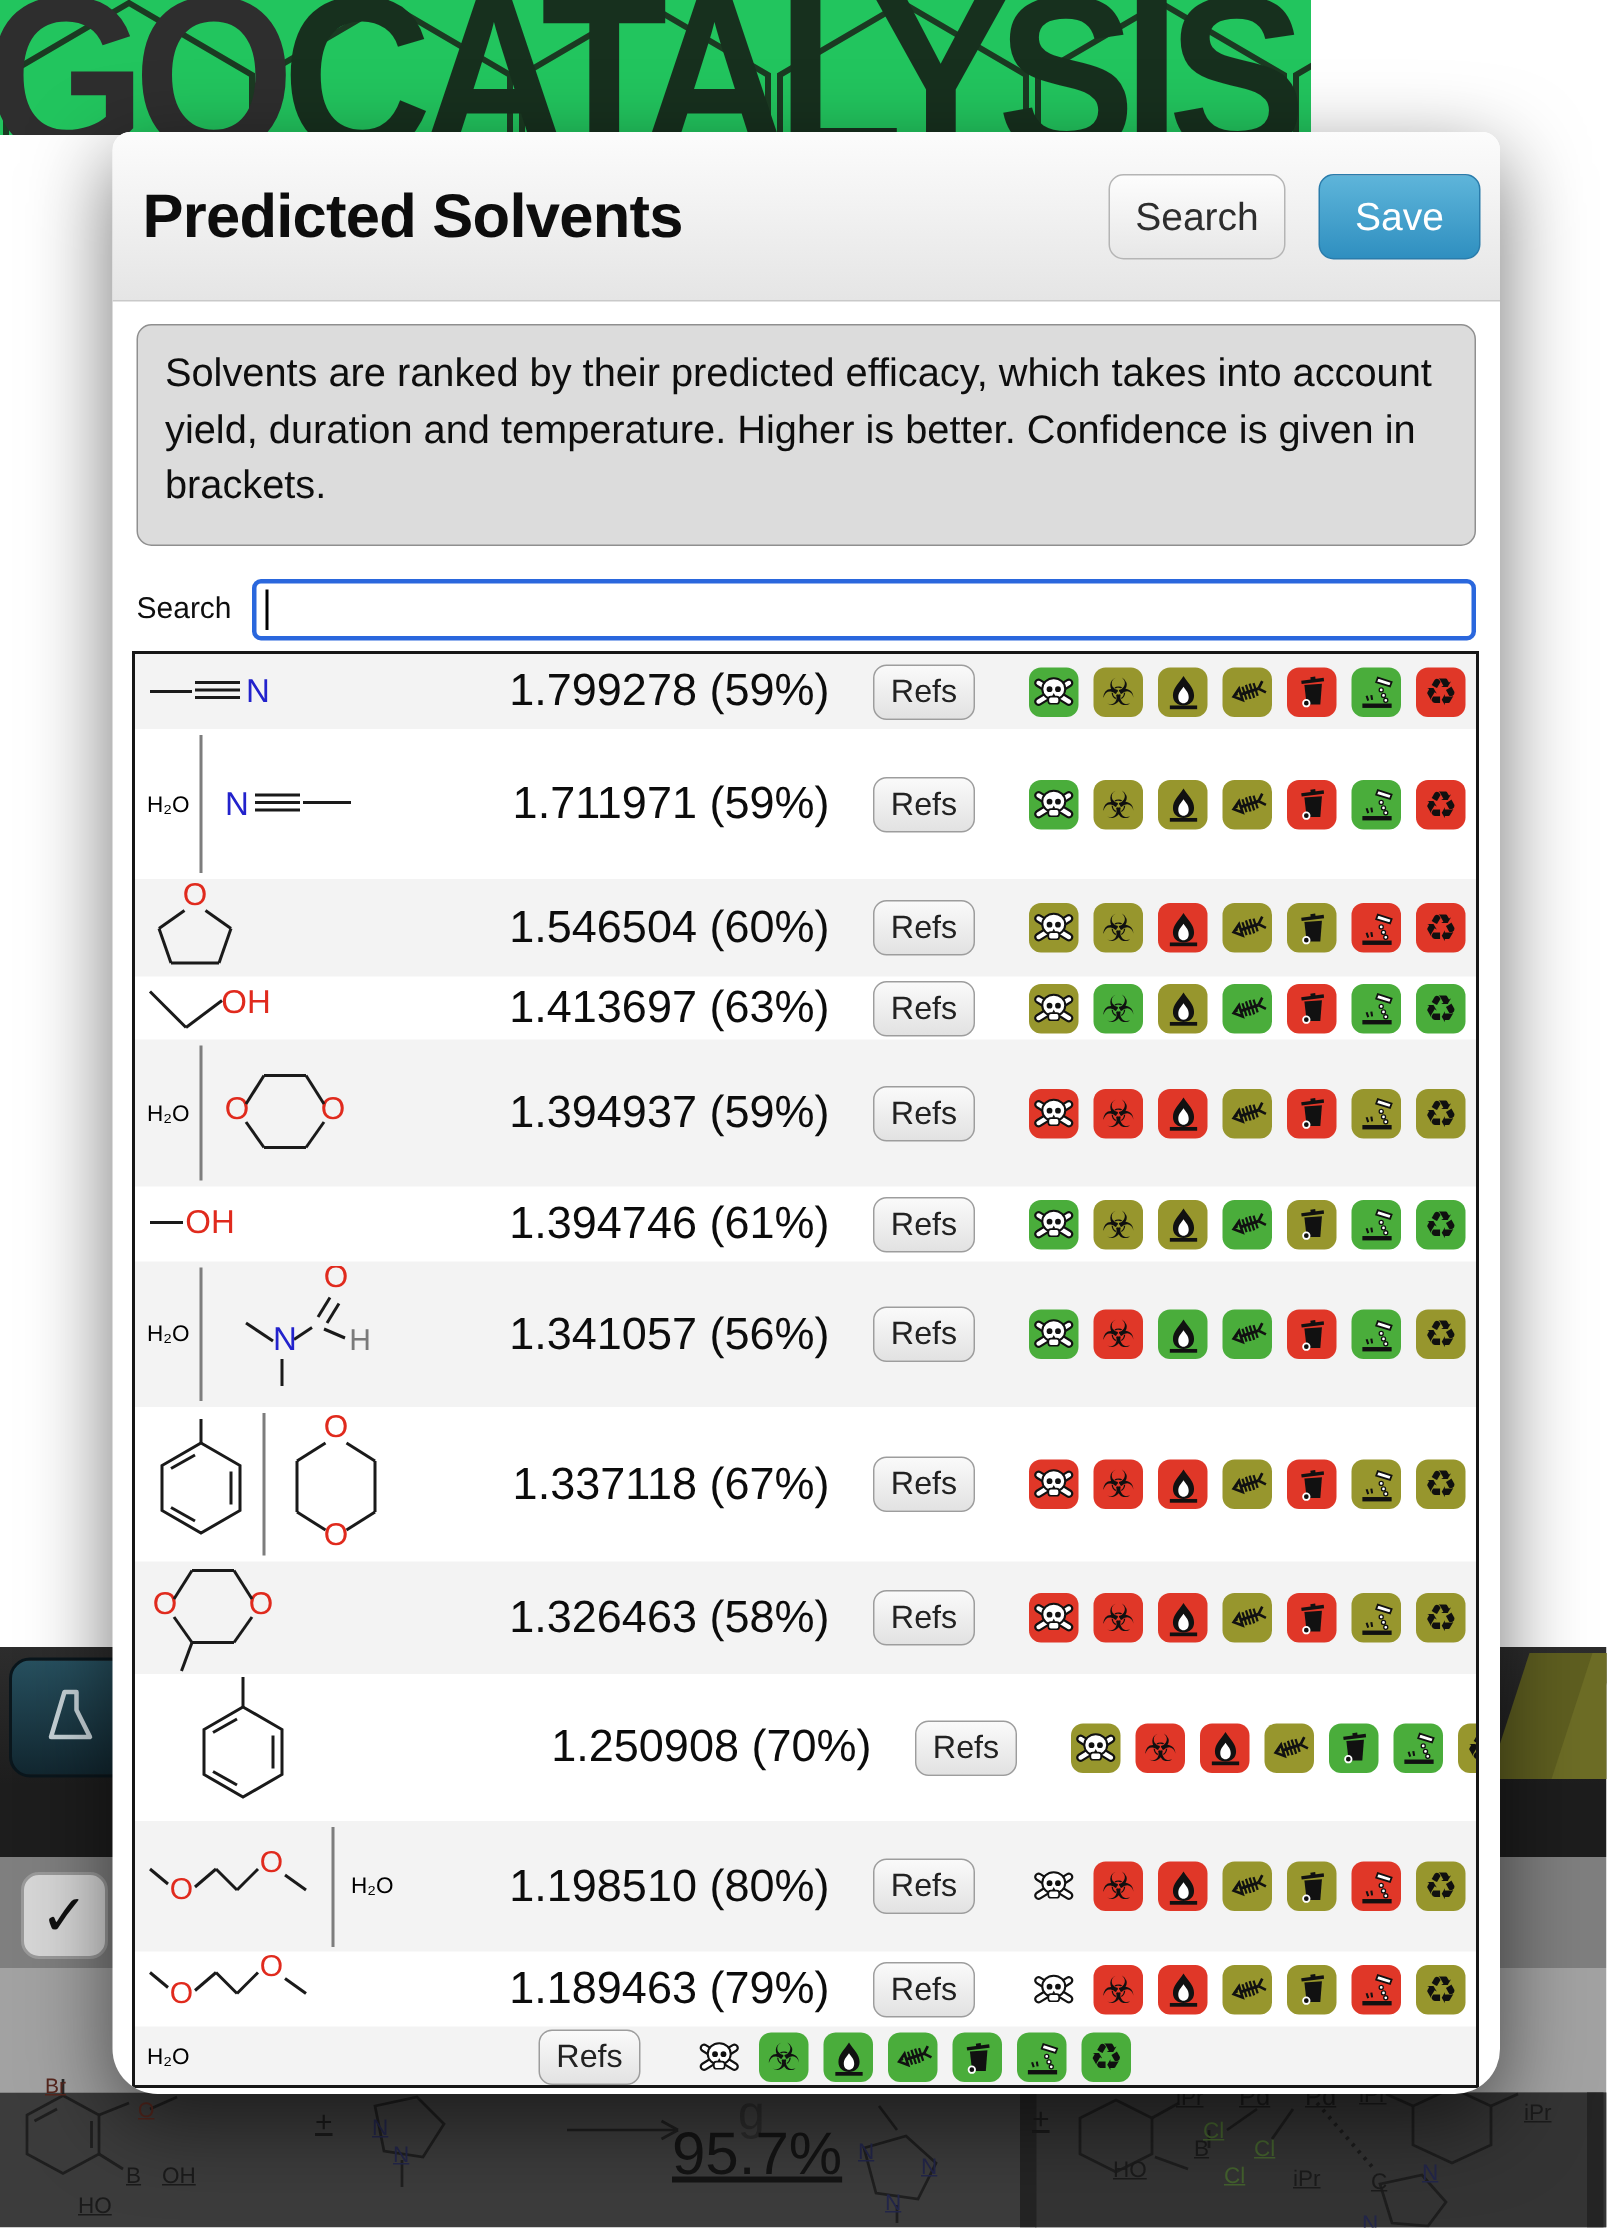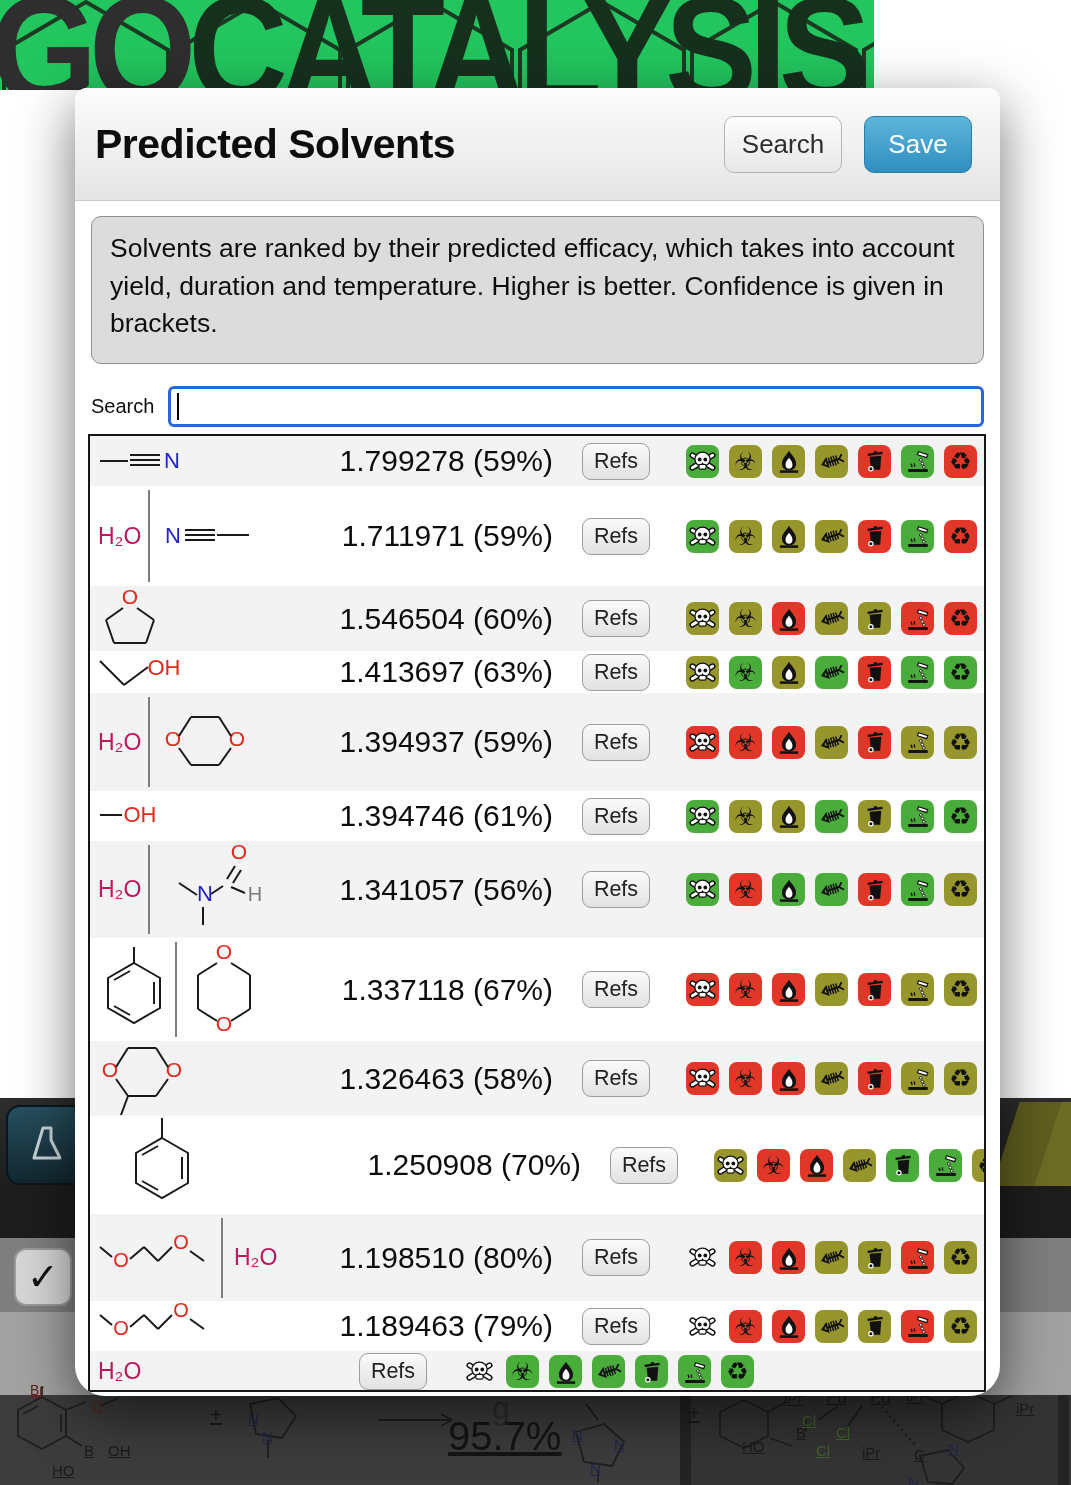--- a/index.html
+++ b/index.html
@@ -38,21 +38,21 @@
   .bg-chem{position:absolute;left:0;top:0;}
   .bglbl{position:absolute;color:#1b1b1b;font-size:15px;z-index:2;text-decoration:underline;}
   .bglbl.red{color:#55261d;} .bglbl.blue{color:#23264a;} .bglbl.green{color:#44622e;}
   .bglbl.big{font-size:40px;color:#141414;}
   .bglbl.part{font-size:32px;color:#2c2c2c;}
 
   
   .modal{position:absolute;left:75px;top:88px;width:925px;height:1308px;background:#ffffff;
          border-radius:12px 12px 30px 30px;box-shadow:0 18px 55px rgba(0,0,0,.55);z-index:10;overflow:hidden;}
   .modal-header{height:112px;background:linear-gradient(#fcfcfc,#e5e5e5);border-bottom:1px solid #c9c9c9;
-                display:flex;align-items:center;padding:0 28px 0 20px;}
+                display:flex;align-items:center;padding:0 13px 0 20px;}
   .modal-title{font-size:41px;font-weight:bold;color:#0d0d0d;margin:0;flex:1;letter-spacing:-.5px;}
   .btn{font-family:"Liberation Sans",sans-serif;border-radius:10px;font-size:26px;cursor:pointer;}
   .btn-close{width:118px;height:57px;background:linear-gradient(#fdfdfd,#e7e7e7);
              border:1px solid #b5b5b5;color:#2d2d2d;margin-right:22px;}
   .btn-save{width:108px;height:57px;background:linear-gradient(#5eb5da,#2f8fc0);
             border:1px solid #2a7cab;color:#ffffff;}
   .info-box{margin:15px 16px 0 16px;height:148px;box-sizing:border-box;background:#dcdcdc;
             border:1px solid #8f8f8f;border-radius:10px;padding:13px 18px;font-size:26.5px;
             line-height:1.42;color:#0e0e0e;}
   .search-row{display:flex;align-items:center;margin:21px 16px 0 16px;height:43px;}
@@ -61,21 +61,21 @@
   .search-input{width:100%;height:100%;box-sizing:border-box;border:3px solid #2a67dd;border-radius:6px;
                 font-size:24px;padding:0 10px;outline:none;background:#fff;}
   .caret{position:absolute;left:9px;top:7px;width:2px;height:27px;background:#000;}
 
   .solvent-table{position:absolute;left:13px;top:346px;width:898px;height:958px;box-sizing:border-box;
                  border:2px solid #161616;background:#fff;overflow:hidden;}
   .trow{display:flex;align-items:center;box-sizing:border-box;}
   .trow.odd{background:#f3f3f3;}
   .struct{width:240px;flex:none;display:flex;align-items:center;padding-left:8px;box-sizing:border-box;overflow:visible;}
   .divider{width:2px;background:#7d7d7d;margin:0 11px 0 7px;flex:none;}
-  .water{font-size:23px;color:#be185d;white-space:nowrap;}
+  .water{font-size:15px;color:#000000;white-space:nowrap;}
   .score{width:223px;flex:none;text-align:right;font-size:30px;color:#0c0c0c;white-space:nowrap;}
   .refs-btn{margin-left:29px;flex:none;width:68px;height:37px;border-radius:9px;font-size:21.5px;color:#222;
             background:linear-gradient(#fafafa,#e2e2e2);border:1px solid #9d9d9d;font-family:"Liberation Sans",sans-serif;}
   .hazards{margin-left:36px;display:flex;align-items:center;flex:none;}
   .hz{width:33px;height:33px;border-radius:8px;margin-right:10px;display:flex;align-items:center;
       justify-content:center;flex:none;}
   .hz .glyph{font-family:"DejaVu Sans",sans-serif;font-size:25px;color:#101010;line-height:1;}
   .chem-text{font-family:"Liberation Sans",sans-serif;}
 </style>
 </head>

